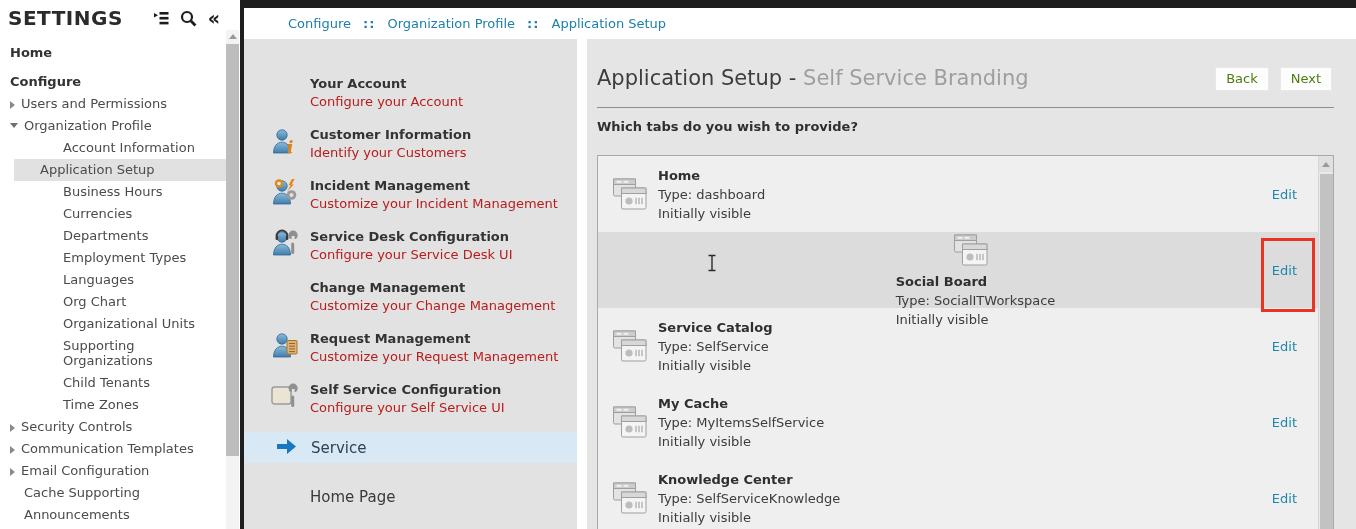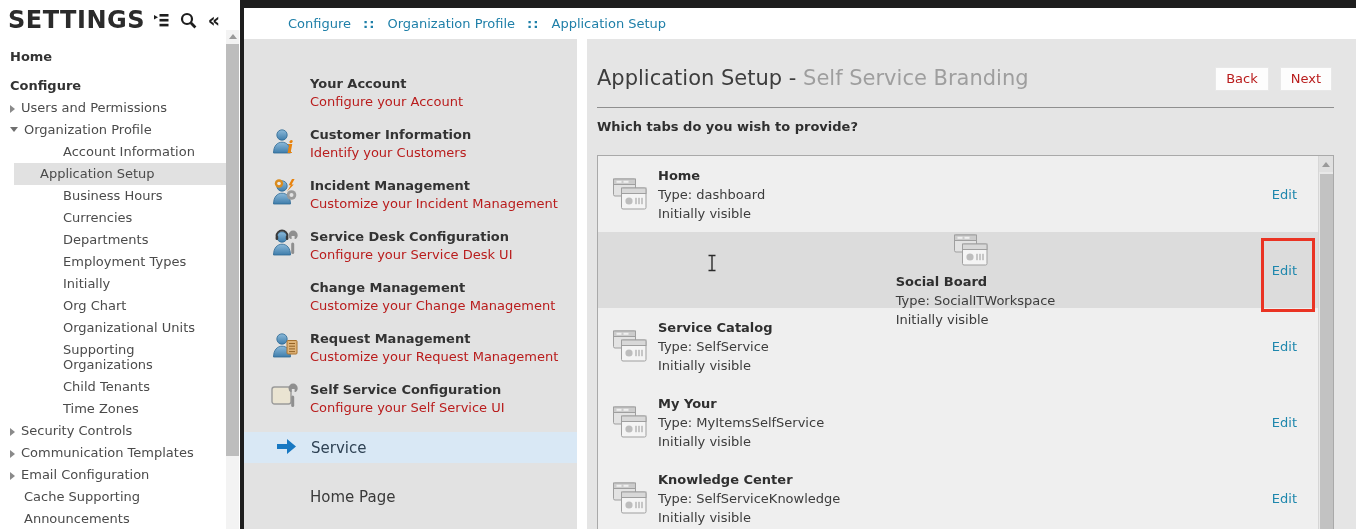--- a/index.html
+++ b/index.html
@@ -3,21 +3,21 @@
 <meta charset="utf-8">
 <style>
   * { margin:0; padding:0; box-sizing:border-box; }
   html,body { background:#fff; }
   body { font-family:"DejaVu Sans","Liberation Sans",sans-serif; font-size:13px; color:#3c3c3c; }
   #app { position:relative; width:1356px; height:529px; overflow:hidden; background:#fff; }
 
   
   .sidebar { position:absolute; left:0; top:0; width:240px; height:529px; background:#fff; }
   .sb-header { display:flex; align-items:center; justify-content:space-between; padding:6px 20px 2px 8px; }
-  .sb-title { font-size:24px; font-weight:700; color:#2b2b2b; letter-spacing:0.5px; }
+  .sb-title { font-size:20px; font-weight:700; color:#2b2b2b; letter-spacing:0.5px; }
   .sb-icons { display:flex; align-items:center; gap:11px; }
   .sb-icons .hicon { display:inline-flex; align-items:center; cursor:pointer; }
   .collapse-glyph { font-size:19px; font-weight:700; color:#1d1d1d; line-height:16px; }
   .sb-nav { margin-top:8px; }
   .nav-header { font-weight:700; color:#333; padding:5px 10px 4px; margin-top:5px; }
   .nav-node, .nav-plain, .nav-child { color:#4b4b4b; padding:3px 0 4px 10px; cursor:pointer; }
   .nav-plain { padding-left:24px; }
   .nav-child { padding-left:40px; margin-right:13px;margin-left:23px; }
   .nav-child.selected { background:#e1e1e1; margin-left:14px; padding-left:26px; }
   .tri { display:inline-block; width:0; height:0; margin-right:6px; vertical-align:middle; }
@@ -47,21 +47,21 @@
   .mi-sub { color:#b91c1c; line-height:18px; }
   .menu-selected { height:31px; background:#d9e8f5; display:flex; align-items:center; padding-left:33px; cursor:pointer; }
   .menu-selected .sel-label { margin-left:15px; font-size:15px; color:#2f4254; }
   .menu-footer { margin-top:25px; margin-left:66px; font-size:15px; color:#3a3a3a; cursor:pointer; }
 
   
   .content-panel { position:absolute; left:587px; right:0; top:39px; height:490px; background:#e5e5e5; }
   .page-title { position:absolute; left:10px; top:27px; font-size:21px; font-weight:400; color:#3d3d3d; }
   .page-title .subtle { color:#9e9e9e; }
   .btns { position:absolute; right:24px; top:28px; display:flex; gap:11px; }
-  .btns button { font-family:inherit; font-size:13px; color:#b91c1c; background:#fdfdfd; border:1px solid #e8e8e8;
+  .btns button { font-family:inherit; font-size:13px; color:#4d7c0f; background:#fdfdfd; border:1px solid #e8e8e8;
                  padding:3px 10px 4px; cursor:pointer; }
   .hr { position:absolute; left:10px; right:22px; top:68px; border-top:1px solid #8f8f8f; }
   .question { position:absolute; left:10px; top:80px; font-weight:700; color:#2f2f2f; }
 
   .tab-list { position:absolute; left:10px; right:22px; top:116px; bottom:-2px; background:#efefef; border:1px solid #a9a9a9; overflow:hidden; }
   .tab-row { position:relative; height:76px; display:flex; align-items:center; padding-left:13px; }
   .tab-row.hovered { background:#dcdcdc;flex-direction:column; }
   .tab-row .row-icon { width:40px; height:36px; flex:0 0 40px; }
   .tab-row .row-text { margin-left:7px; line-height:19px; color:#3c3c3c; }
   .row-title { font-weight:700; color:#2f2f2f; }
@@ -105,21 +105,21 @@
         <div class="nav-header"><span>Home</span></div>
         <div class="nav-header"><span>Configure</span></div>
         <div class="nav-node"><span class="tri right"></span><span>Users and Permissions</span></div>
         <div class="nav-node"><span class="tri down"></span><span>Organization Profile</span></div>
         <div class="nav-child"><span>Account Information</span></div>
         <div class="nav-child selected"><span>Application Setup</span></div>
         <div class="nav-child"><span>Business Hours</span></div>
         <div class="nav-child"><span>Currencies</span></div>
         <div class="nav-child"><span>Departments</span></div>
         <div class="nav-child"><span>Employment Types</span></div>
-        <div class="nav-child"><span>Initially</span></div>
+        <div class="nav-child"><span>Languages</span></div>
         <div class="nav-child"><span>Org Chart</span></div>
         <div class="nav-child"><span>Organizational Units</span></div>
         <div class="nav-child"><span>Supporting Organizations</span></div>
         <div class="nav-child"><span>Child Tenants</span></div>
         <div class="nav-child"><span>Time Zones</span></div>
         <div class="nav-node"><span class="tri right"></span><span>Security Controls</span></div>
         <div class="nav-node"><span class="tri right"></span><span>Communication Templates</span></div>
         <div class="nav-node"><span class="tri right"></span><span>Email Configuration</span></div>
         <div class="nav-plain"><span>Cache Supporting</span></div>
         <div class="nav-plain"><span>Announcements</span></div>
@@ -334,21 +334,21 @@
                 <rect x="5.5" y="4.8" width="5" height="2" fill="#f0f0f0"></rect>
                 <rect x="12.5" y="4.8" width="5" height="2" fill="#f0f0f0"></rect>
                 <rect x="10.5" y="12" width="24.5" height="21" rx="1.5" fill="#f4f4f4" stroke="#9f9f9f"></rect>
                 <rect x="10.5" y="12" width="24.5" height="5.5" fill="#d8d8d8" stroke="#9f9f9f"></rect>
                 <circle cx="18" cy="25" r="3.6" fill="#bdbdbd"></circle>
                 <rect x="24" y="21.8" width="2" height="6.4" fill="#c6c6c6"></rect>
                 <rect x="27" y="21.8" width="2" height="6.4" fill="#c6c6c6"></rect>
                 <rect x="30" y="21.8" width="2" height="6.4" fill="#c6c6c6"></rect>
               </svg></span>
             <div class="row-text">
-              <div class="row-title">My Your</div>
+              <div class="row-title">My Cache</div>
               <div>Type: MyItemsSelfService</div>
               <div>Initially visible</div>
             </div>
             <span class="edit-link">Edit</span>
           </div>
           <div class="tab-row">
             <span class="row-icon"><svg width="38" height="36" viewBox="0 0 38 36">
                 <rect x="2.5" y="3" width="22" height="17" rx="1.5" fill="#e3e3e3" stroke="#9f9f9f"></rect>
                 <rect x="2.5" y="3" width="22" height="5.5" fill="#cccccc" stroke="#9f9f9f"></rect>
                 <rect x="5.5" y="4.8" width="5" height="2" fill="#f0f0f0"></rect>

